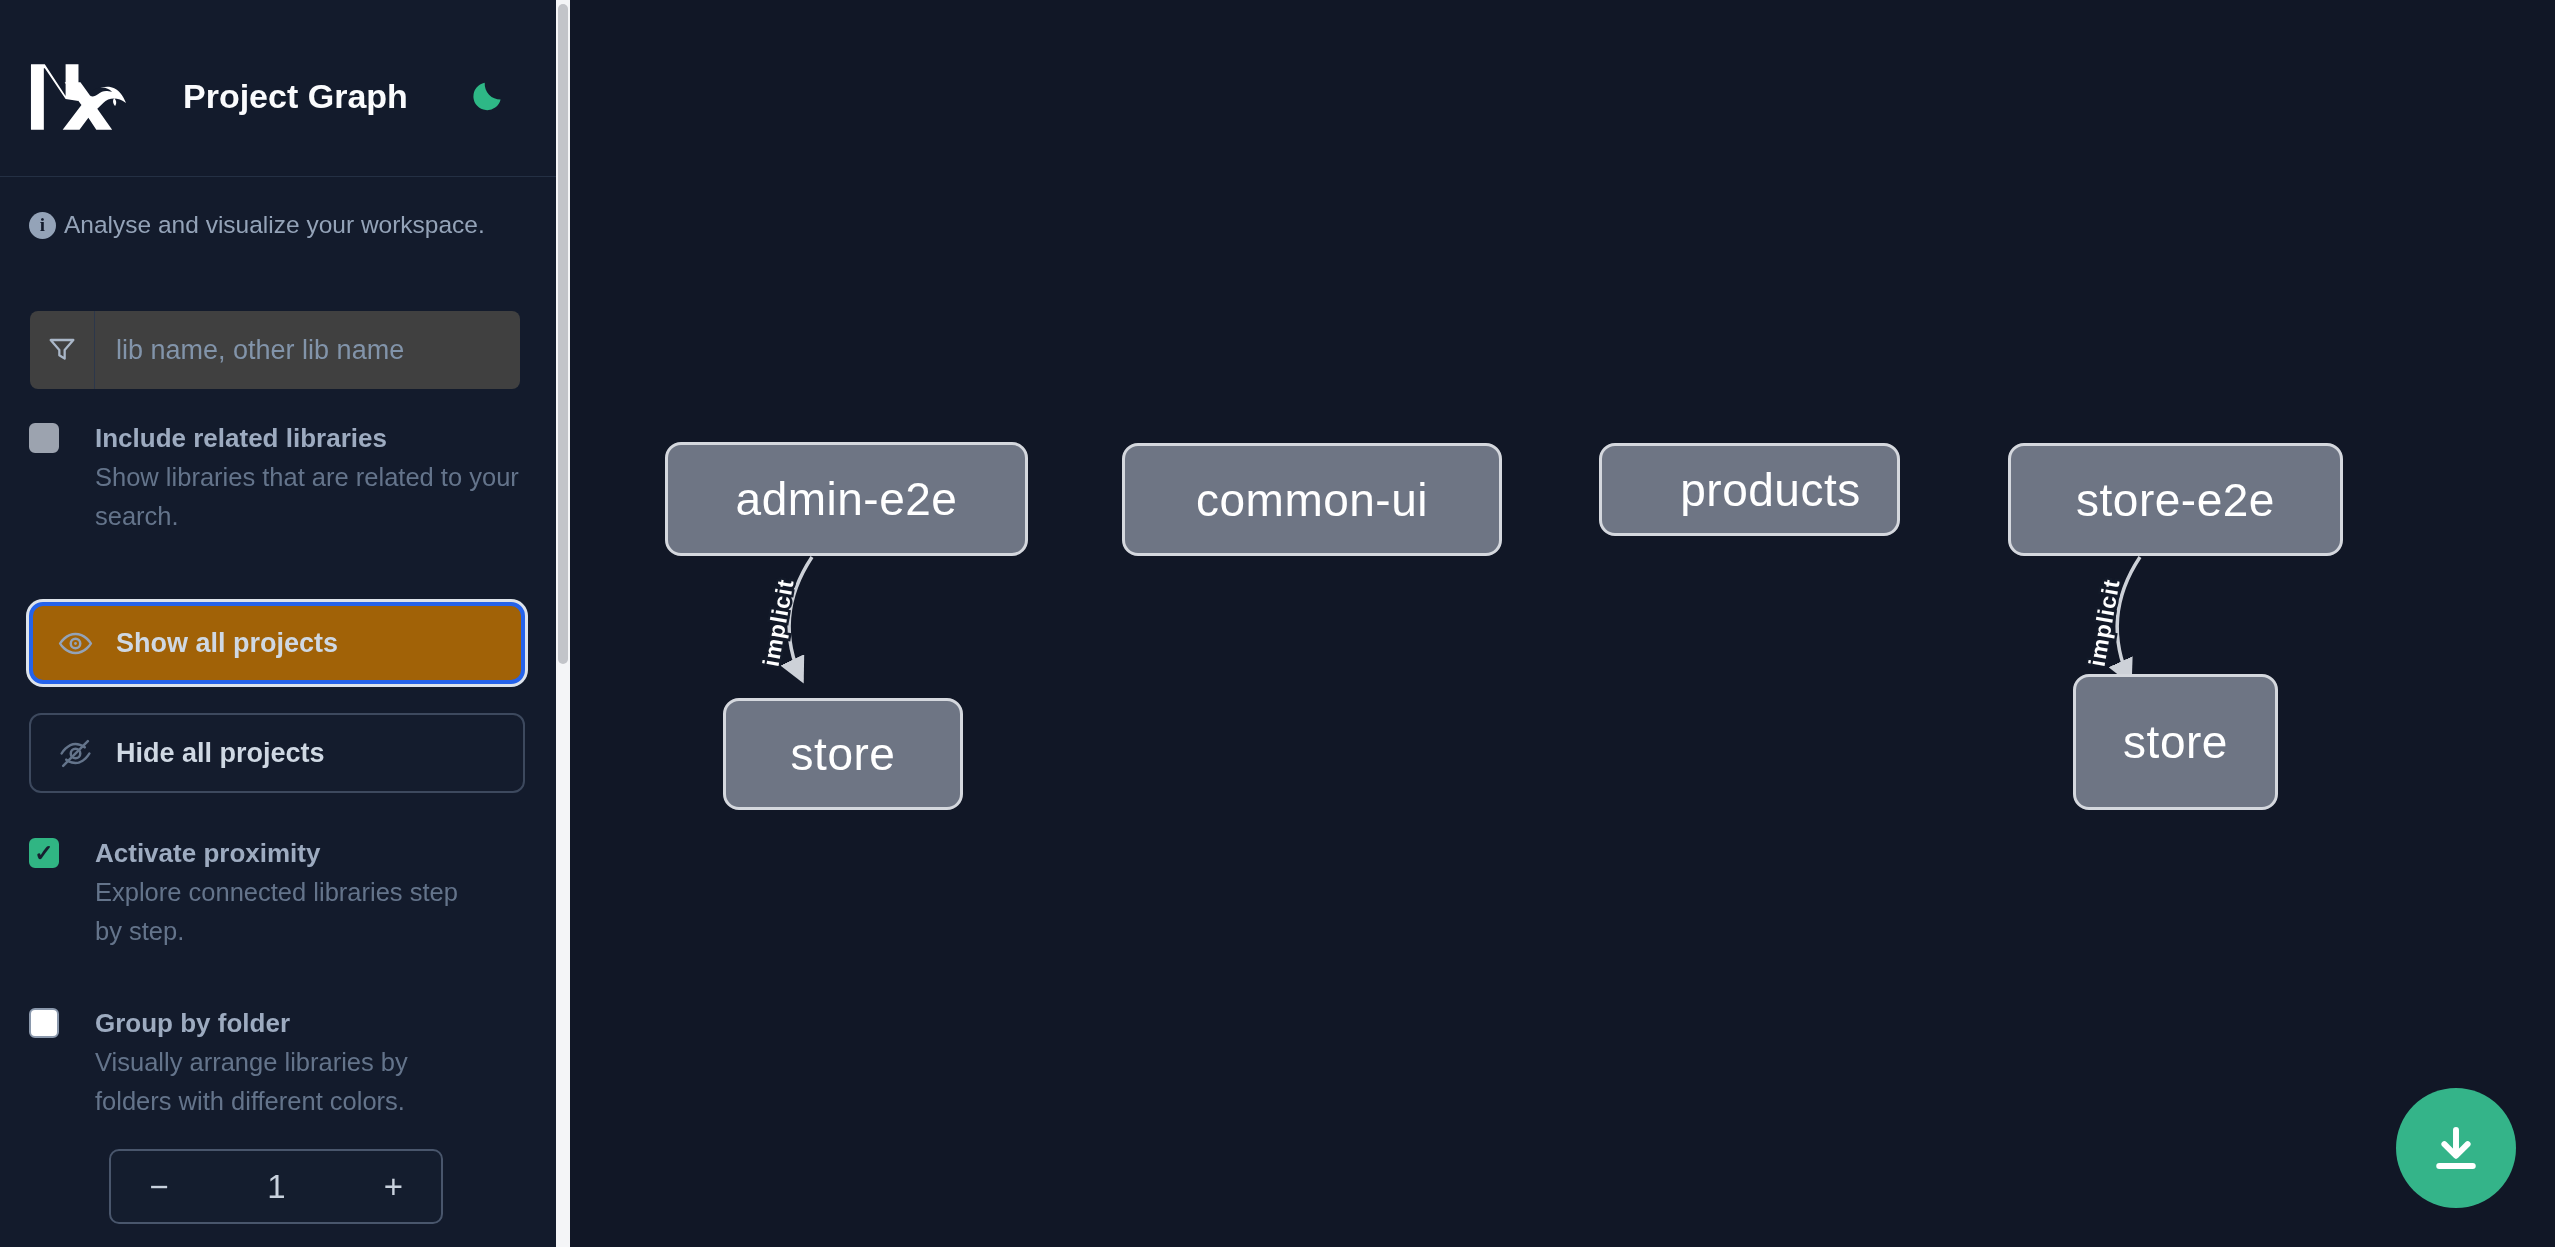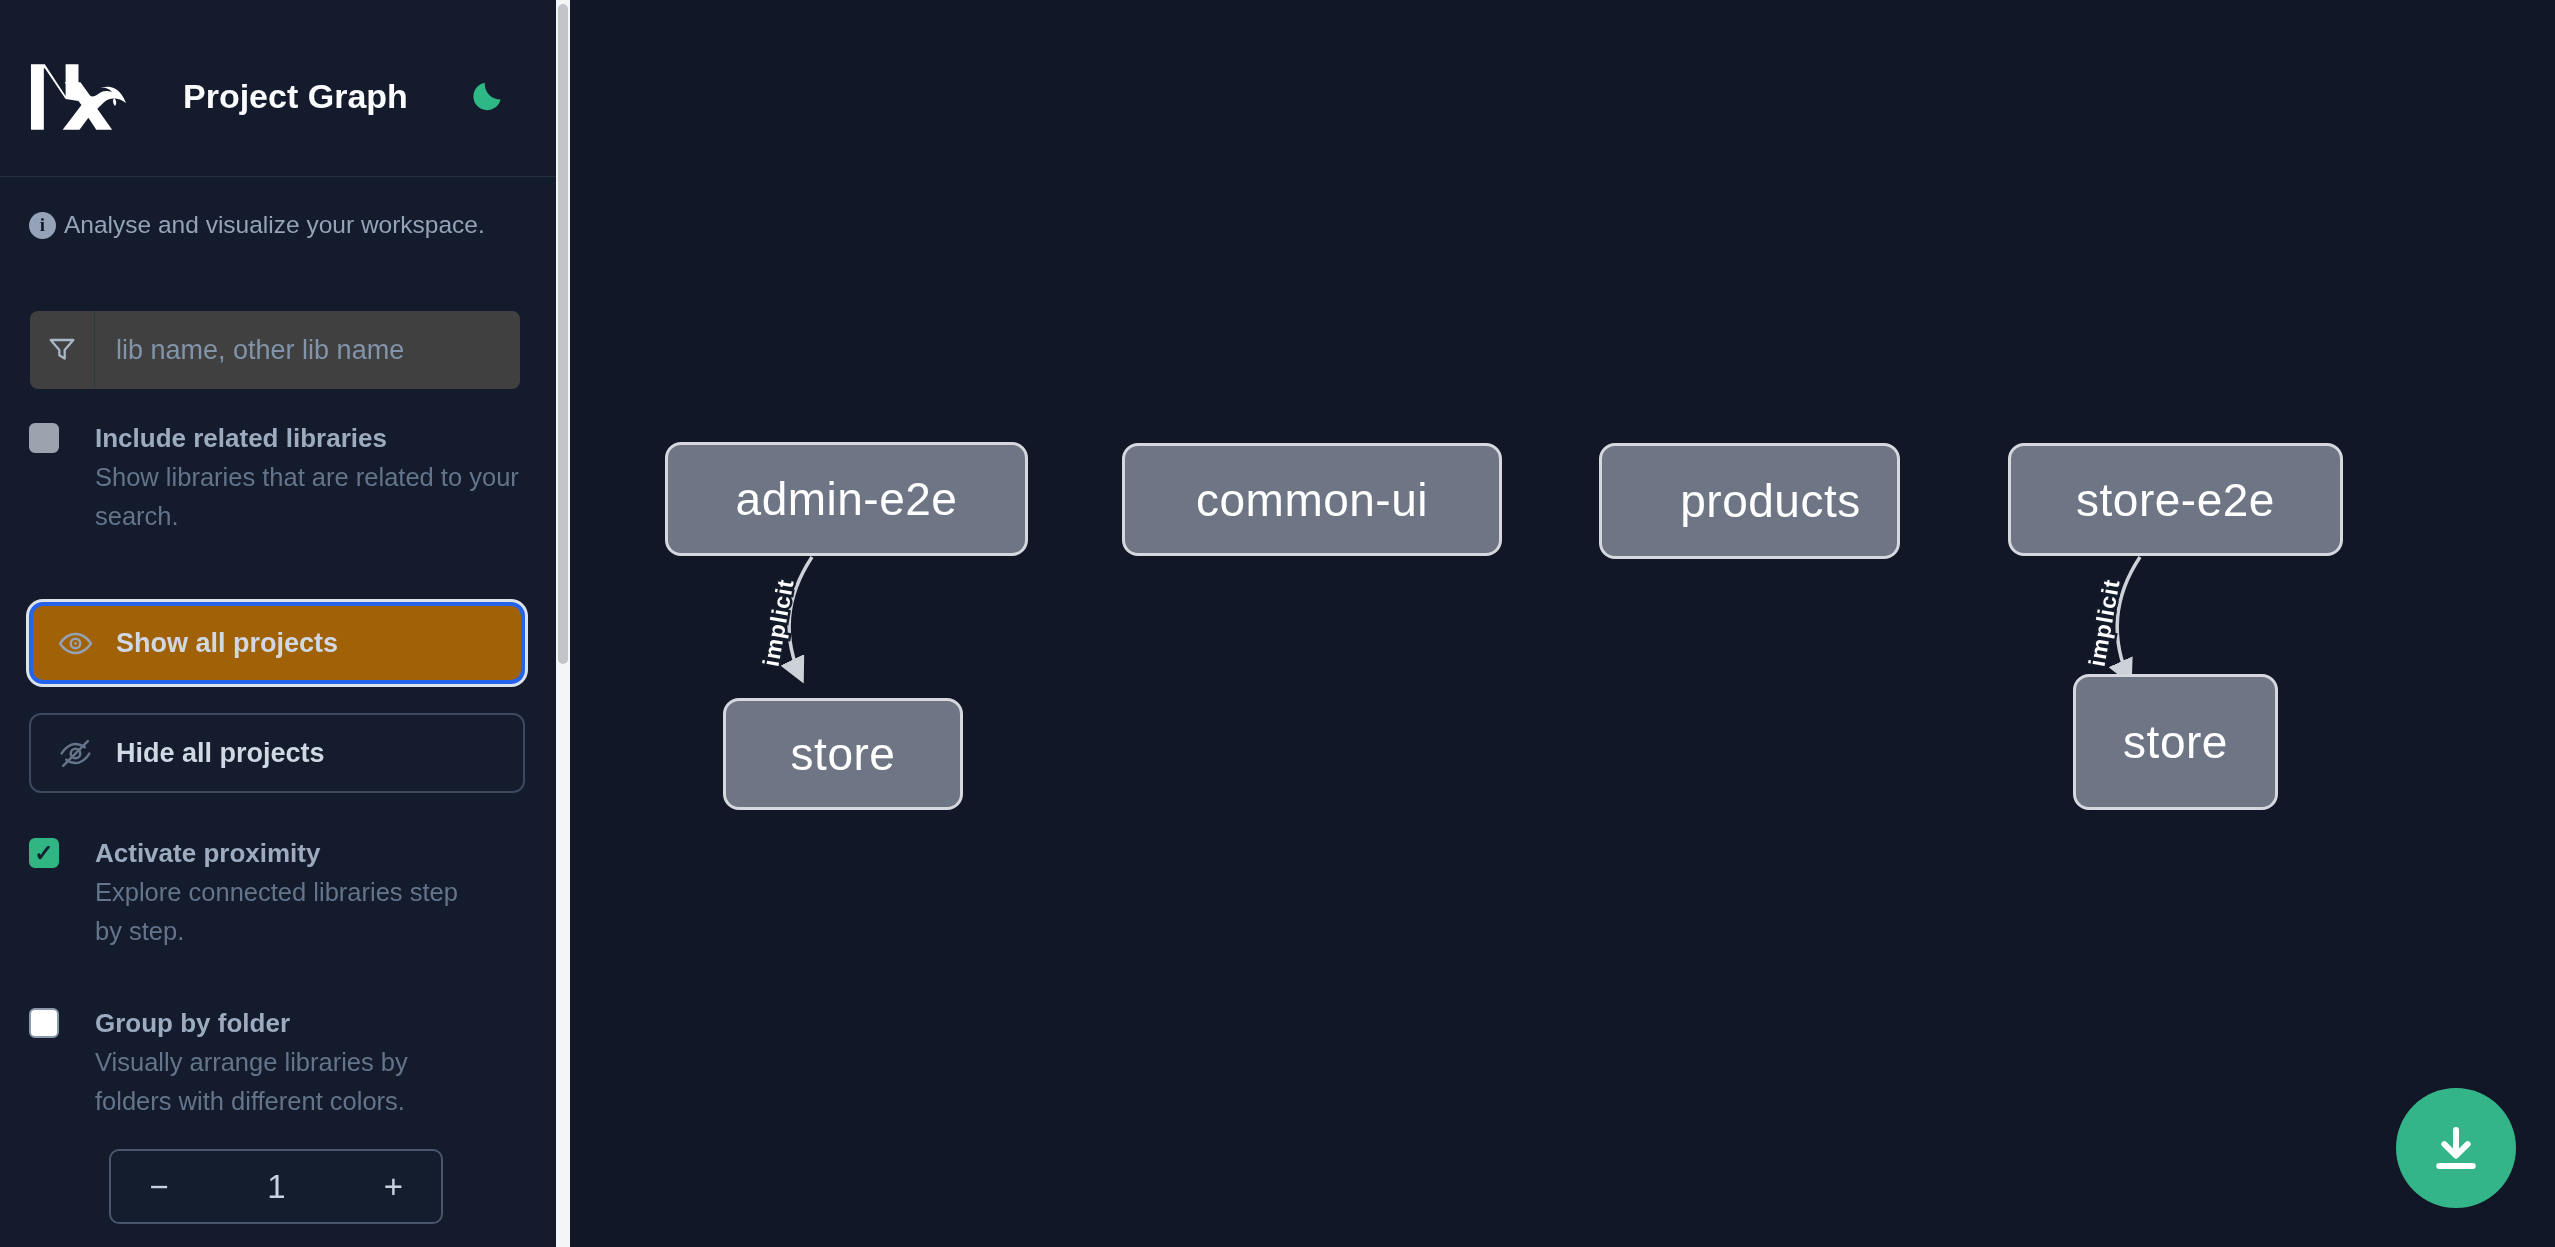--- a/index.html
+++ b/index.html
@@ -69,21 +69,21 @@
       </marker>
     </defs>
   <path d="M812,557 C790,590 779,632 802,680" class="edge-path" marker-end="url(#arrowhead)"></path>
       <text class="edge-label" text-anchor="middle" transform="translate(786 624) rotate(-80)">implicit</text>
       <path d="M2140,557 C2118,590 2107,632 2130,682" class="edge-path" marker-end="url(#arrowhead)"></path>
       <text class="edge-label" text-anchor="middle" transform="translate(2112 624) rotate(-80)">implicit</text>
     </svg>
   <div>
       <div class="gnode" style="left: 665px; top: 442px; width: 363px; height: 114px;">admin-e2e</div>
       <div class="gnode" style="left: 1122px; top: 443px; width: 380px; height: 113px;">common-ui</div>
-      <div class="gnode" style="left: 1599px; top: 443px; width: 301px; height: 116px; padding-left: 42px;">products</div>
+      <div class="gnode" style="left: 1599px; top: 443px; width: 301px; height: 93px; padding-left: 42px;">products</div>
       <div class="gnode" style="left: 2008px; top: 443px; width: 335px; height: 113px;">store-e2e</div>
       <div class="gnode" style="left: 723px; top: 698px; width: 240px; height: 112px;">store</div>
       <div class="gnode" style="left: 2073px; top: 674px; width: 205px; height: 136px;">store</div>
     </div>
 </div>
 
 <aside class="sidebar">
   <div class="app-header">
     <svg class="nx-logo" viewBox="0 0 100 72">
       <path fill="#ffffff" d="M4 70 V4 h14 l21 32 V4 h13 v37 l-13 -2 -21 -31 h-1 v62 Z"></path>

